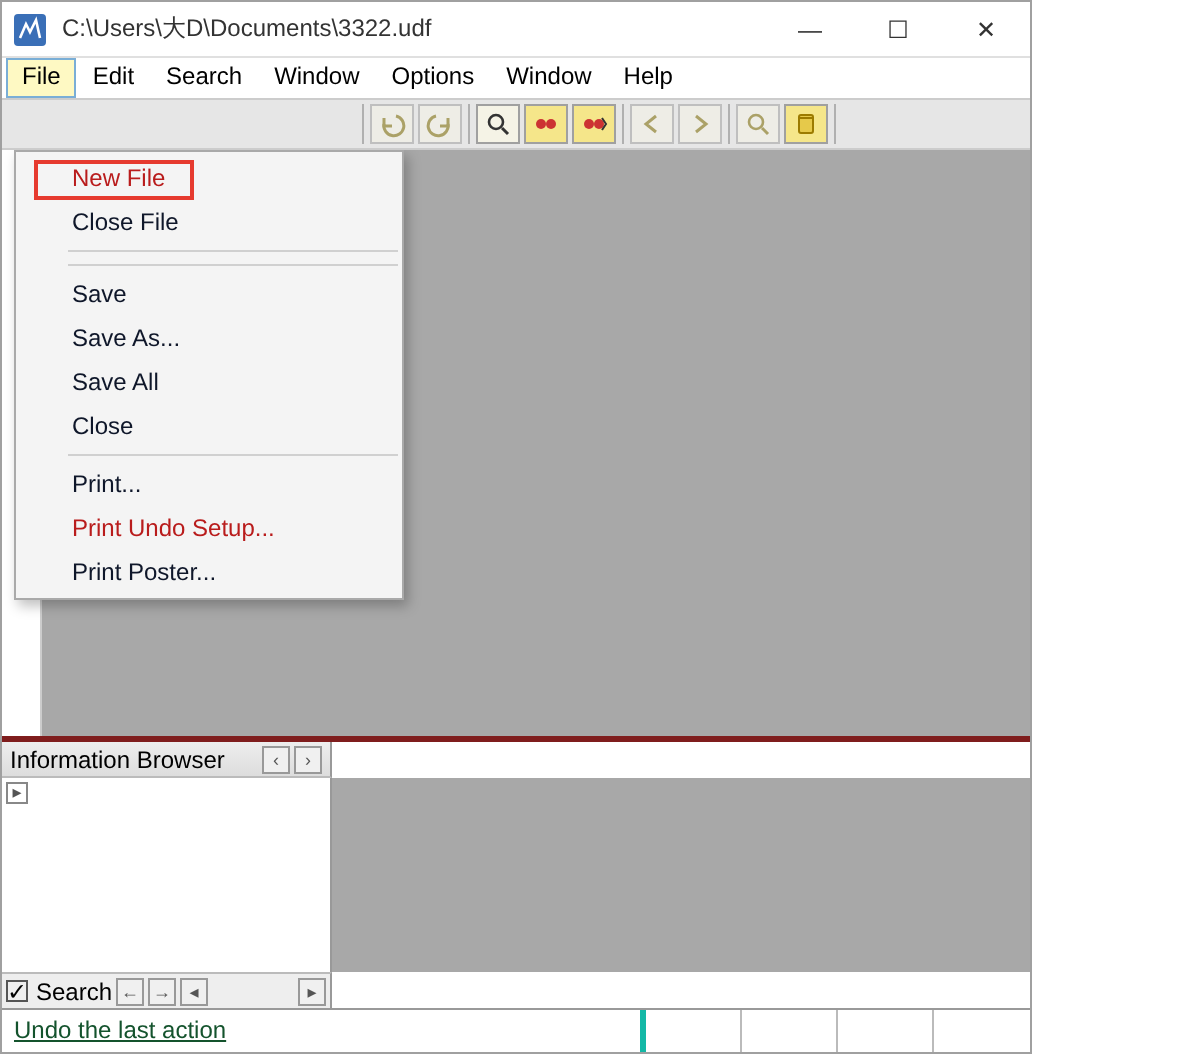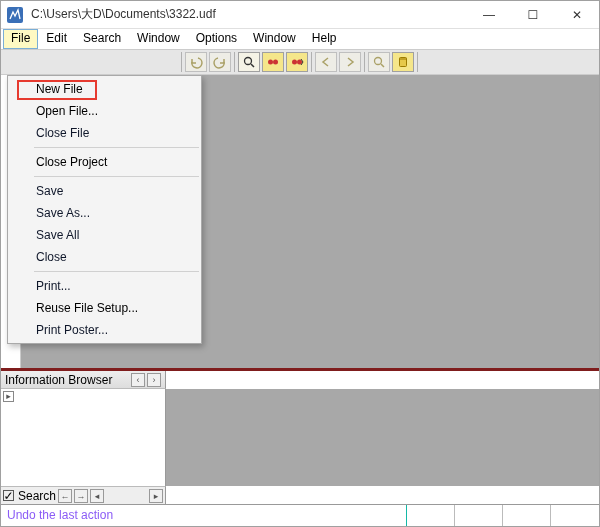--- a/index.html
+++ b/index.html
@@ -1,17 +1,17 @@
 <!DOCTYPE html>
 <html><head>
 <meta charset="utf-8">
 <style>
   * { box-sizing: border-box; margin: 0; padding: 0; font-family: "Segoe UI", Tahoma, sans-serif; font-size: 12px; }
   html, body { width: 600px; height: 527px; overflow: hidden; background: #fff; }
-  .window { width: 600px; height: 527px; border: 1px solid #a0a0a0; display: flex; flex-direction: column; background: #fff; }
+  .window { width: 516px; height: 527px; border: 1px solid #a0a0a0; display: flex; flex-direction: column; background: #fff; }
   .titlebar { height: 28px; display: flex; align-items: center; background: #fff; border-bottom: 1px solid #e0e0e0; }
   .app-icon { width: 16px; height: 16px; margin: 0 6px; display:inline-block; }
   .title-text { flex: 1; color: #333; padding-left: 2px; }
   .win-controls { display: flex; }
   .win-btn { width: 44px; height: 28px; text-align: center; line-height: 28px; color: #333; }
 
   .menubar { height: 20px; display: flex; align-items: stretch; padding: 0 2px; background: #fff; }
   .menu-item { padding: 2px 8px; cursor: default; }
   .menu-item.highlight { background: #fef9c3; border: 1px solid #7aaed6; padding: 1px 7px; }
 
@@ -21,41 +21,41 @@
   .tb-btn.disabled { opacity: .55; }
   .tb-btn.yellow { background:#f5e68a; }
   .tb-btn svg { width:14px; height:14px; }
 
   .work-area { flex: 1; display: flex; position: relative; overflow: hidden; }
   .left-gutter { width: 20px; background: #fff; border-right: 1px solid #ccc; }
   .canvas { flex: 1; background: #a8a8a8; }
 
   
   .dropdown { position: absolute; left: 6px; top: 0px; width: 195px; background: #f4f4f4; border: 1px solid #a9a9a9; box-shadow: 2px 3px 6px rgba(0,0,0,.25); z-index: 10; display: flex; flex-direction: column; padding: 2px 0; }
-  .dd-item { display: flex; align-items: center; height: 22px; padding: 0 24px 0 28px; color: #000000; cursor: default; position: relative; }
+  .dd-item { display: flex; align-items: center; height: 22px; padding: 0 24px 0 28px; color: #b91c1c; cursor: default; position: relative; }
   .dd-item.disabled { color: #0f172a; }
   .dd-sep { height: 1px; background: #d0d0d0; margin: 3px 2px 3px 26px; }
   .dd-highlight { position: absolute; left: 9px; top: 4px; width: 80px; height: 20px; border: 2px solid #e63a2f; pointer-events: none; z-index:12; }
 
   
   .info-panel { height: 136px; border-top: 3px solid #7f1d1d; display: flex; flex-direction: column; }
   .info-header { height: 18px; background: linear-gradient(#eee,#ddd); border-bottom: 1px solid #bbb; display:flex; align-items:center; padding:0 4px; width: 165px; border-right:1px solid #999; }
   .info-body { flex:1; display:flex; }
   .info-left { width:165px; border-right:1px solid #999; background:#fff; position:relative; }
   .info-left .tree-icon { position:absolute; left:2px; top:2px; width:11px; height:11px; border:1px solid #888; text-align:center; line-height:9px; font-size:9px; color:#555;}
   .info-right { flex:1; background:#a8a8a8; }
   .info-footer { height:18px; display:flex; align-items:center; border-top:1px solid #bbb; background:#eee; width:165px; border-right:1px solid #999; padding:0 2px;}
   .info-footer .chk { width:11px; height:11px; border:1px solid #555; margin-right:4px; display:inline-flex; align-items:center; justify-content:center; font-size:9px;}
   .nav-btn { width:14px; height:14px; border:1px solid #999; background:#f0f0f0; margin-left:2px; display:inline-flex; align-items:center; justify-content:center; font-size:9px; color:#555;}
   .info-footer .spacer { flex:1; }
   .info-header .spacer { flex:1; }
   .hdr-btn { width:14px; height:14px; border:1px solid #999; background:#f0f0f0; margin-left:2px; display:inline-flex; align-items:center; justify-content:center; font-size:9px; color:#555;}
 
   .statusbar { height: 22px; border-top: 1px solid #999; display:flex; align-items:stretch; background:#fff;}
-  .status-msg { flex:1; padding: 3px 6px; color:#8b5cf6; border-right:1px solid #14b8a6;}
+  .status-msg { flex:1; padding: 3px 6px; color:#14532d; border-right:3px solid #14b8a6;text-decoration:underline;}
   .status-cell { width:48px; border-right:1px solid #bbb;}
   .status-cell:last-child{border-right:none;}
 </style>
 </head>
 <body>
 
 <div class="window">
 
   <div class="titlebar">
     <span class="app-icon">
@@ -145,32 +145,30 @@
     <div class="tb-sep"></div>
   </div>
 
   <div class="work-area">
     <div class="left-gutter"></div>
     <div class="canvas"></div>
 
     <div class="dropdown">
       <div class="dd-highlight"></div>
       <div class="dd-item">New File</div>
-      <div class="dd-item">Open File...</div>
       <div class="dd-item disabled">Close File</div>
       <div class="dd-sep"></div>
-      <div class="dd-item">Close Project</div>
       <div class="dd-sep"></div>
       <div class="dd-item disabled">Save</div>
       <div class="dd-item disabled">Save As...</div>
       <div class="dd-item disabled">Save All</div>
       <div class="dd-item disabled">Close</div>
       <div class="dd-sep"></div>
       <div class="dd-item disabled">Print...</div>
-      <div class="dd-item">Reuse File Setup...</div>
+      <div class="dd-item">Print Undo Setup...</div>
       <div class="dd-item disabled">Print Poster...</div>
 
     </div>
   </div>
 
   <div class="info-panel">
     <div class="info-header">
       <span>Information Browser</span>
       <span class="spacer"></span>
       <span class="hdr-btn">‹</span>

